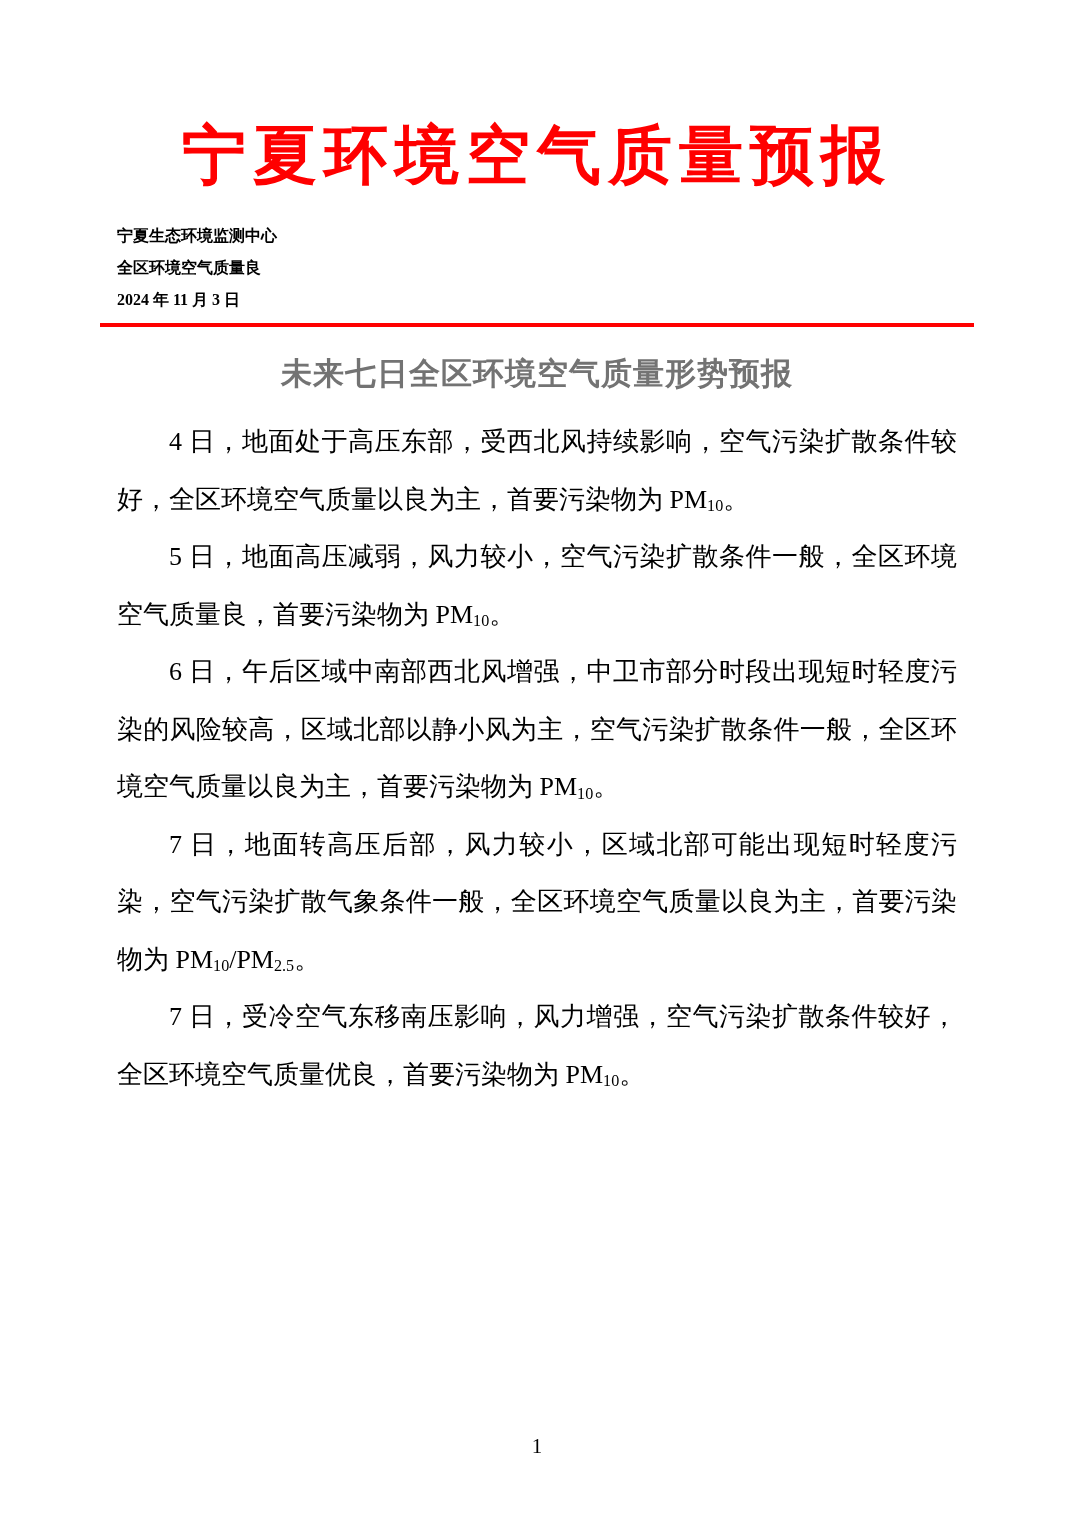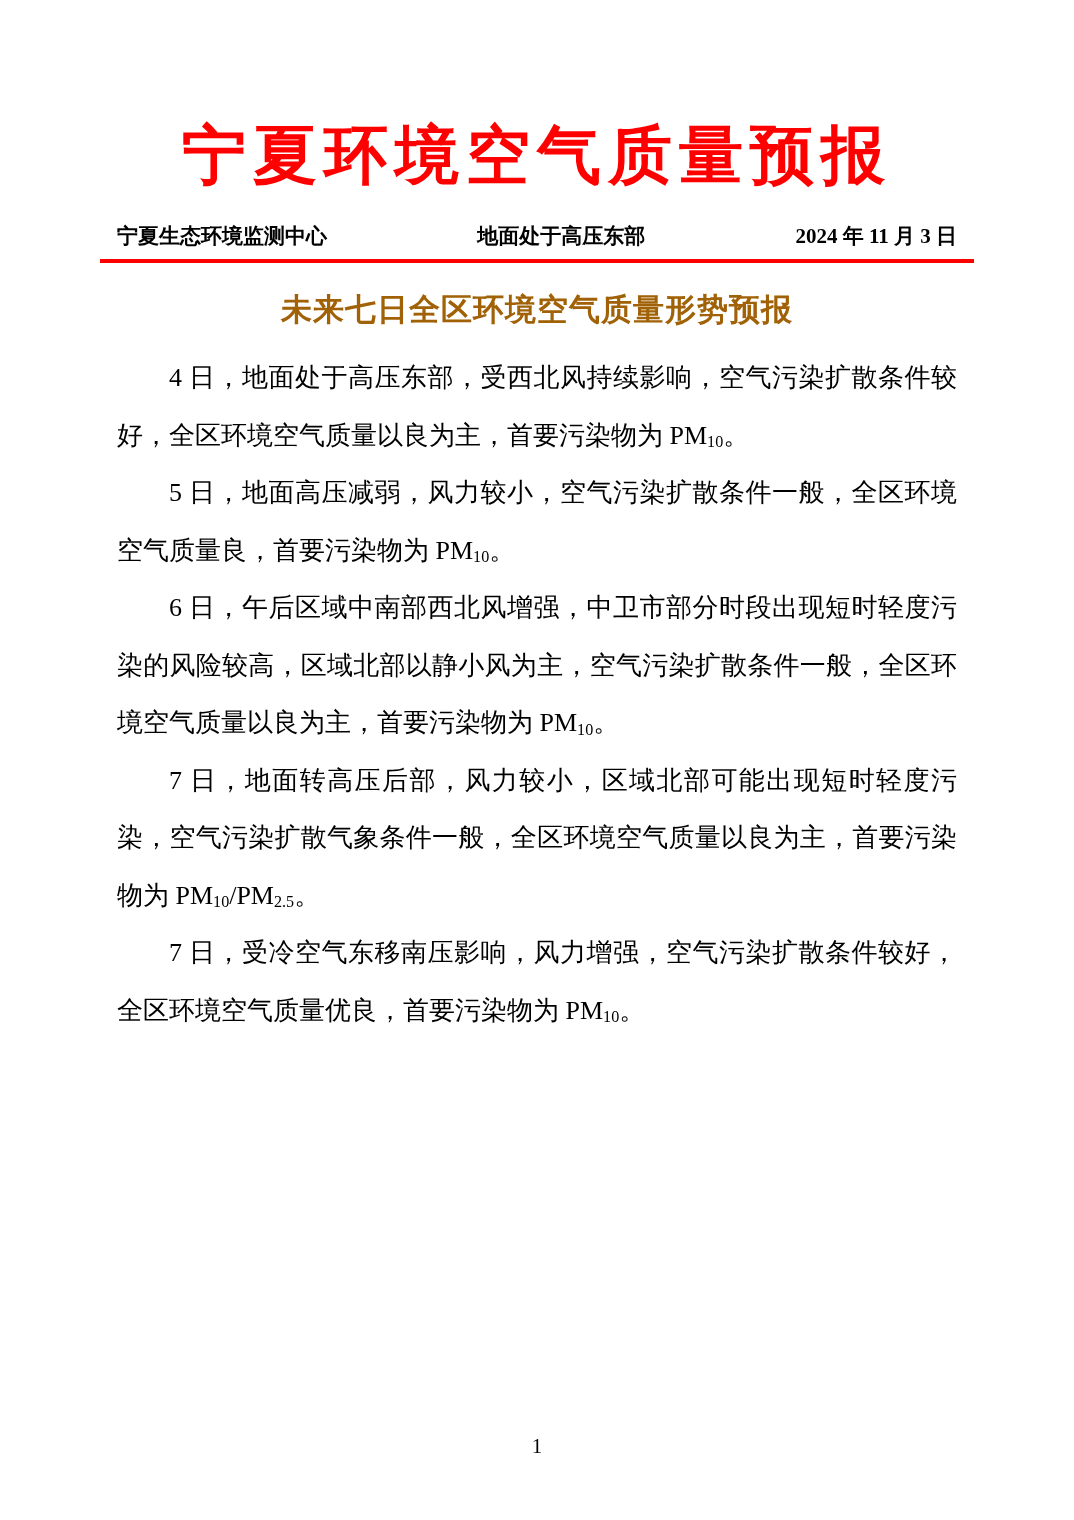--- a/index.html
+++ b/index.html
@@ -33,38 +33,39 @@
     font-size: 27px;
     line-height: 40px;
     font-weight: normal;
     color: #000000;
   }
   .org-row {
     margin-top: 26px;
     display: flex;
     justify-content: space-between;
     align-items: baseline;
-    font-size: 21px;
+    font-size: 16px;
     line-height: 32px;
     font-weight: bold;
     white-space: nowrap;
+    flex-direction: column;
   }
   .red-rule {
     height: 4px;
     background: #ff0000;
     margin: 7px -17px 0 -17px;
   }
   .section-heading {
     margin-top: 26px;
     text-align: center;
     font-size: 31px;
     line-height: 42px;
     font-weight: bold;
     letter-spacing: 1px;
-    color: #a16207;
+    color: #737373;
   }
   .body-text {
     margin-top: 18px;
     font-size: 26px;
     line-height: 57.5px;
     text-align: justify;
   }
   .body-text p {
     text-indent: 2em;
     margin: 0;
@@ -91,21 +92,21 @@
 <body>
 
 <div class="page">
   <div class="content">
 
     <div class="doc-title">宁夏环境空气质量预报</div>
 
 
     <div class="org-row">
       <span>宁夏生态环境监测中心</span>
-      <span>地面处于高压东部</span>
+      <span>全区环境空气质量良</span>
       <span>2024 年 11 月 3 日</span>
     </div>
 
     <div class="red-rule"></div>
 
     <div class="section-heading">未来七日全区环境空气质量形势预报</div>
 
     <div class="body-text">
         <p><span>4 日，地面处于高压东部，受西北风持续影响，空气污染扩散条件较好，全区环境空气质量以良为主，首要污染物为 PM</span><sub>10</sub><span>。</span></p>
         <p><span>5 日，地面高压减弱，风力较小，空气污染扩散条件一般，全区环境空气质量良，首要污染物为 PM</span><sub>10</sub><span>。</span></p>

